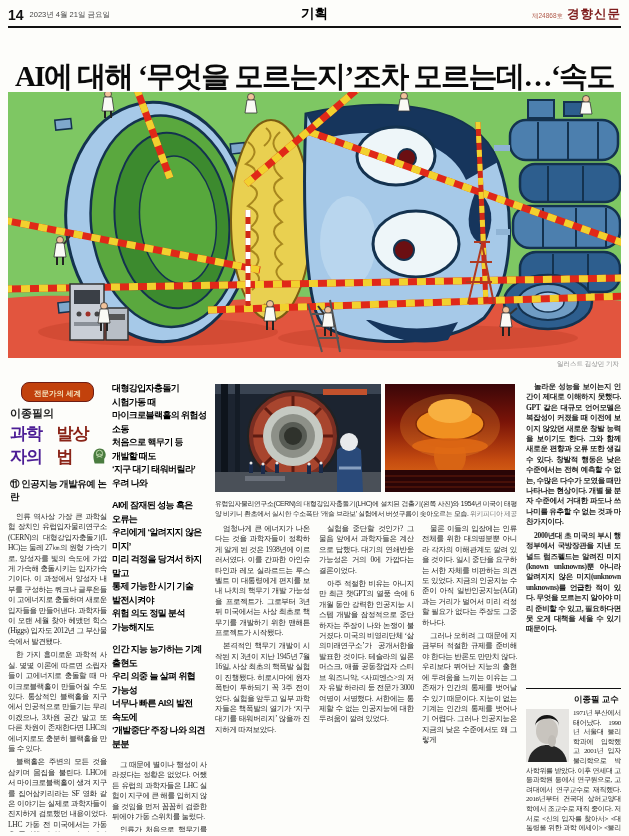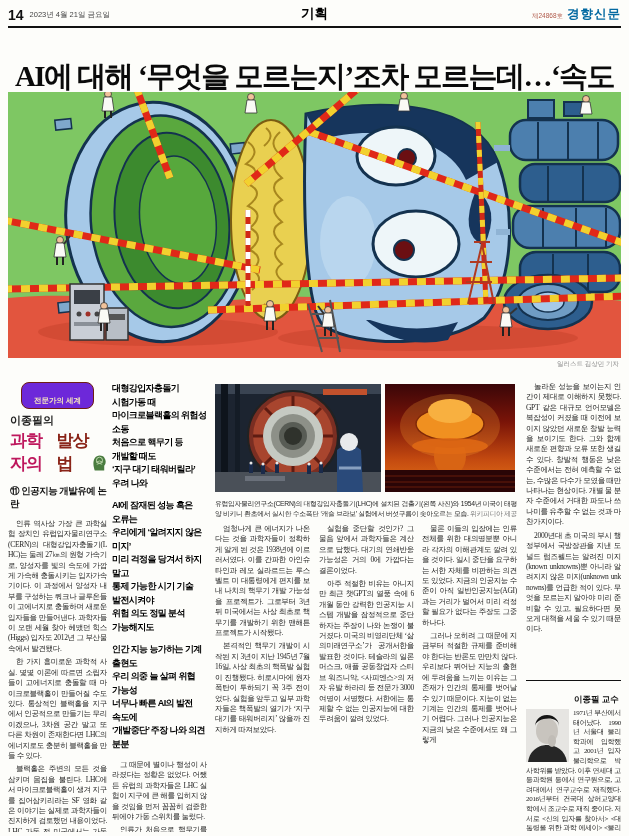--- a/index.html
+++ b/index.html
@@ -7,21 +7,21 @@
        font-family:"Liberation Serif",serif;color:#1a1a1a;}
   
   .masthead{position:absolute;top:7px;left:8px;right:8px;height:19px;border-bottom:2px solid #111;}
   .mh-left{position:absolute;left:0;bottom:3px;display:flex;align-items:center;gap:6px;}
   .mh-page{font-family:"Liberation Sans",sans-serif;font-weight:bold;font-size:14px;color:#111;}
   .mh-date{font-family:"Liberation Sans",sans-serif;font-size:7.5px;color:#444;}
   .mh-section{position:absolute;left:0;right:0;bottom:3px;text-align:center;
               font-family:"Liberation Sans",sans-serif;font-weight:bold;font-size:13.5px;color:#000;}
   .mh-right{position:absolute;right:0;bottom:3px;display:flex;align-items:baseline;gap:4px;}
   .mh-edition{font-family:"Liberation Sans",sans-serif;font-size:6.5px;color:#b05a4a;}
-  .mh-paper{font-family:Liberation Mono, monospace;font-weight:bold;font-size:12.5px;color:#0369a1;letter-spacing:1px;}
+  .mh-paper{font-family:Liberation Mono, monospace;font-weight:bold;font-size:12.5px;color:#7f1d1d;letter-spacing:1px;}
   
   .headline{position:absolute;top:36px;left:8px;right:8px;text-align:center;
             font-family:"Liberation Serif","DejaVu Serif",serif;font-weight:bold;
             font-size:29px;letter-spacing:-1.5px;color:#0a0a0a;line-height:42px;}
   
   .illo{position:absolute;top:92px;left:8px;width:613px;height:266px;}
   .illo svg{display:block;}
   .illo-credit{position:absolute;top:360px;right:10px;font-family:"Liberation Sans",sans-serif;
                font-size:6.5px;color:#8a8a8a;}
   
@@ -31,43 +31,43 @@
   .colB{left:104px;}
   .colC{left:207px;top:142px;}
   .colD{left:311px;top:142px;}
   .colE{left:414px;top:142px;}
   .colF{left:518px;display:flex;flex-direction:column;}
   .body-text p{margin:0 0 3px 0;font-size:7.5px;line-height:10.4px;text-align:justify;
                text-indent:8px;word-break:break-all;letter-spacing:-0.3px;color:#1c1c1c;}
   
   .series-head{margin-bottom:7px;}
   .kicker-wrap{text-align:center;margin-bottom:4px;}
-  .kicker{display:inline-block;background:#6d28d9;border:1px solid #6e1d14;border-radius:8px;
+  .kicker{display:inline-block;background:#c2410c;border:1px solid #6e1d14;border-radius:8px;
           color:#f3e3bd;font-family:"Liberation Sans",sans-serif;font-weight:bold;
-          font-size:7.5px;padding:13px 12px 2px;}
+          font-size:7.5px;padding:6px 12px 2px;}
   .byline{font-family:"Liberation Sans",sans-serif;font-weight:bold;font-size:11px;color:#222;margin:0 0 1px 2px;}
   .series-title{display:flex;align-items:flex-end;gap:3px;margin-left:2px;}
-  .st-black{font-family:"Liberation Sans",sans-serif;font-weight:900;font-size:17px;color:#be185d;letter-spacing:-1px;}
+  .st-black{font-family:"Liberation Sans",sans-serif;font-weight:900;font-size:17px;color:#4c1d95;letter-spacing:-1px;}
   .st-accent{font-family:"Liberation Sans",sans-serif;font-weight:900;font-size:17px;color:#8a2418;letter-spacing:-1px;}
   .episode{font-family:"Liberation Sans",sans-serif;font-weight:bold;font-size:9.5px;color:#111;
            margin:10px 0 8px 2px;letter-spacing:-0.5px;}
   
   .summary{margin-bottom:9px;}
   .stanza{font-family:"Liberation Sans",sans-serif;font-weight:bold;font-size:9px;line-height:13.5px;
           color:#000;letter-spacing:-0.6px;white-space:pre-line;margin-bottom:9px;word-break:keep-all;}
   
   .photos{position:absolute;left:207px;top:2px;width:302px;height:138px;}
   .photo-row{display:flex;gap:4px;}
   .photo-frame{overflow:hidden;}
   .caption{margin-top:3px;font-family:"Liberation Sans",sans-serif;font-size:6.8px;line-height:9.5px;
            color:#222;text-align:justify;word-break:break-all;letter-spacing:-0.3px;}
   .caption .credit{color:#777;float:right;}
   
-  .colF .flow{flex:1 1 auto;overflow:hidden;}
-  .author-box{flex:0 0 auto;border-top:1.5px solid #111;padding-top:13px;margin-top:4px;height:138px;overflow:hidden;}
+  .colF .flow{flex:1 1 auto;overflow:hidden;font-weight:bold;}
+  .author-box{flex:0 0 auto;border-top:1.5px solid #111;padding-top:5px;margin-top:4px;height:138px;overflow:hidden;}
   .author-name{font-family:"Liberation Sans",sans-serif;font-weight:bold;font-size:8.5px;color:#111;
                margin:0 0 3px 48px;}
   .author-photo{float:left;width:43px;height:53px;margin:0 4px 2px 0;background:#ddd;}
   .author-bio{font-size:7px;line-height:9.6px;text-align:justify;word-break:break-all;
               letter-spacing:-0.3px;color:#222;margin:0;}
 </style>
 </head>
 <body>
 
 <div class="masthead">

